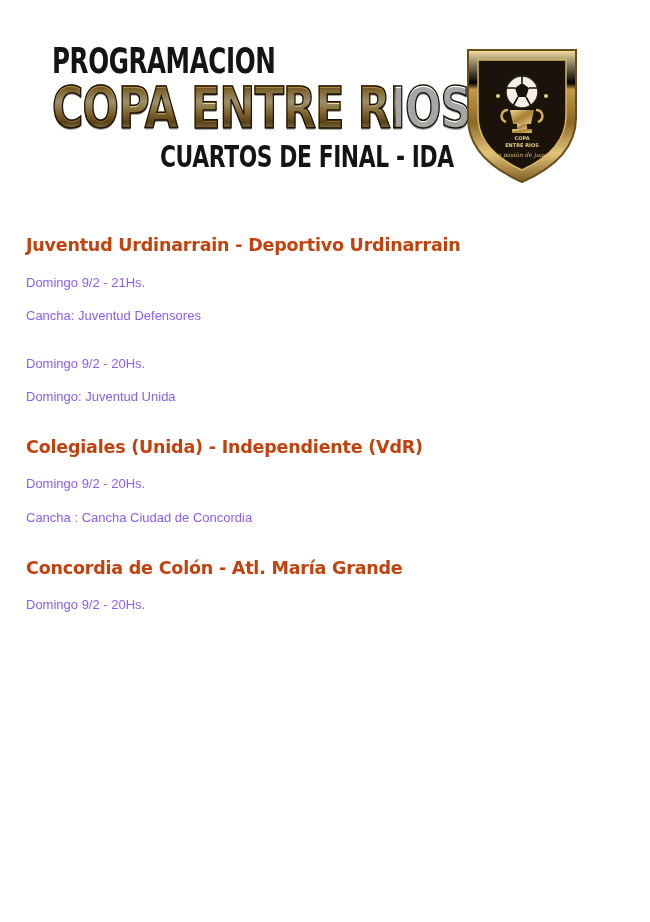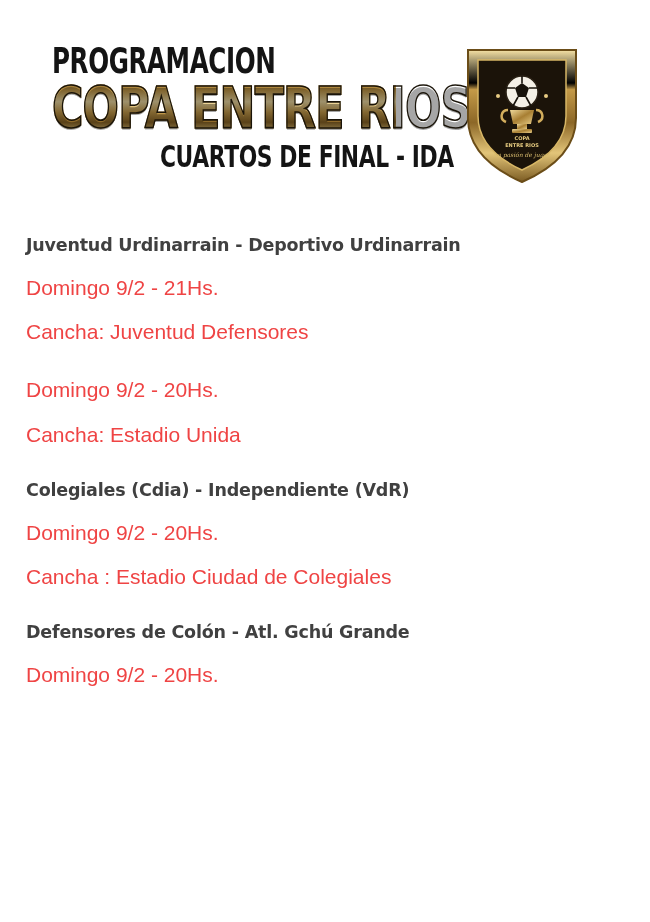--- a/index.html
+++ b/index.html
@@ -96,30 +96,30 @@
     box-sizing: border-box;
   }
   .match {
     margin-bottom: 30px;
   }
   .match:first-child { margin-top: 8px; }
   .match-teams {
     font-family: "DejaVu Sans", sans-serif;
     font-weight: 700;
     font-size: 17.5px;
-    color: #404040;
+    color: #c2410c;
     letter-spacing: -0.2px;
     line-height: 1.35;
     margin-bottom: 16px;
   }
   .match-line {
     font-family: "Liberation Sans", sans-serif;
     font-weight: 400;
-    font-size: 21px;
-    color: #ef4444;
+    font-size: 13px;
+    color: #8b5cf6;
     line-height: 1.35;
     margin-bottom: 16px;
   }
   .match-line:last-child { margin-bottom: 0; }
 </style>
 </head>
 <body>
 
 <div class="header">
 
@@ -174,27 +174,27 @@
 <div class="matches">
 
   <div class="match">
     <div class="match-teams">Juventud Urdinarrain - Deportivo Urdinarrain</div>
     <div class="match-line">Domingo 9/2 - 21Hs.</div>
     <div class="match-line">Cancha: Juventud Defensores</div>
   </div>
 
   <div class="match">
     <div class="match-line">Domingo 9/2 - 20Hs.</div>
-    <div class="match-line">Cancha: Estadio Unida</div>
-  </div>
-
-  <div class="match">
-    <div class="match-teams">Colegiales (Cdia) - Independiente (VdR)</div>
+    <div class="match-line">Domingo: Juventud Unida</div>
+  </div>
+
+  <div class="match">
+    <div class="match-teams">Colegiales (Unida) - Independiente (VdR)</div>
     <div class="match-line">Domingo 9/2 - 20Hs.</div>
-    <div class="match-line">Cancha : Estadio Ciudad de Colegiales</div>
-  </div>
-
-  <div class="match">
-    <div class="match-teams">Defensores de Colón - Atl. Gchú Grande</div>
+    <div class="match-line">Cancha : Cancha Ciudad de Concordia</div>
+  </div>
+
+  <div class="match">
+    <div class="match-teams">Concordia de Colón - Atl. María Grande</div>
     <div class="match-line">Domingo 9/2 - 20Hs.</div>
   </div>
 
 </div>
 
 </body></html>

